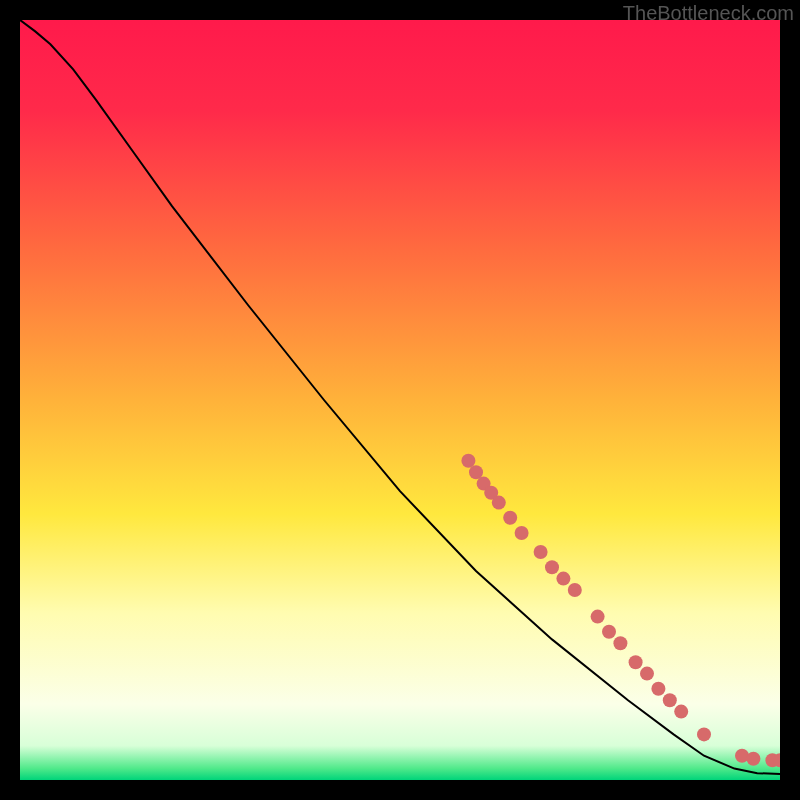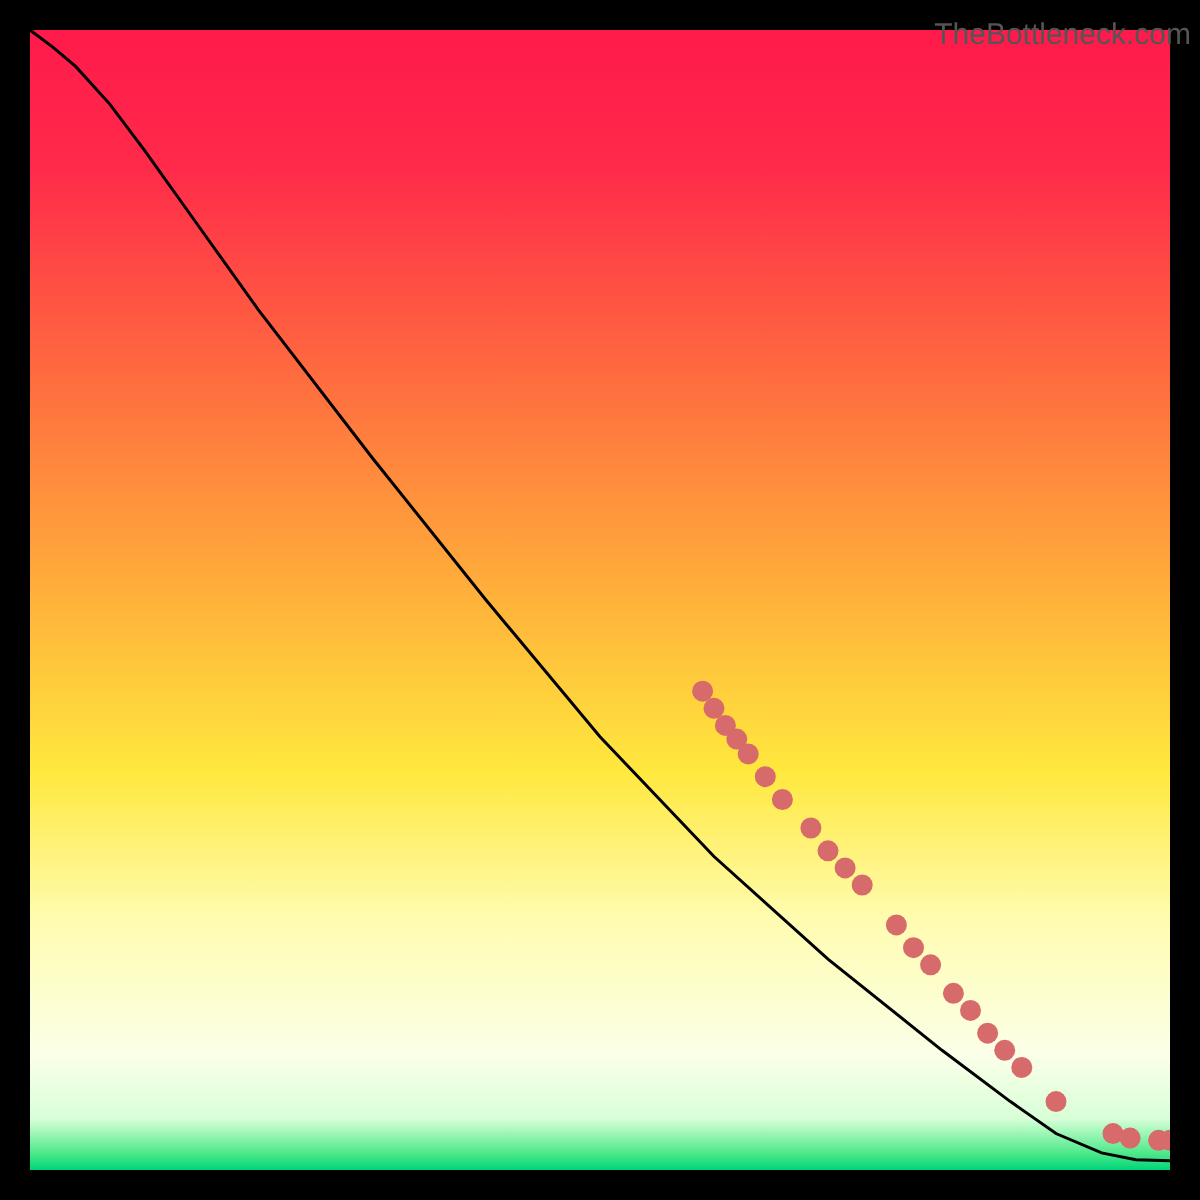--- a/index.html
+++ b/index.html
@@ -19,21 +19,21 @@
   }
   .plot {
     position: absolute;
     left: 20px;
     top: 20px;
     width: 760px;
     height: 760px;
   }
   .watermark {
     position: absolute;
-    top: 12px;
+    top: 2px;
     right: 6px;
     color: #555;
     font-size: 20px;
     font-weight: 500;
     pointer-events: none;
   }
   svg { display: block; }
 </style>
 </head>
 <body>

